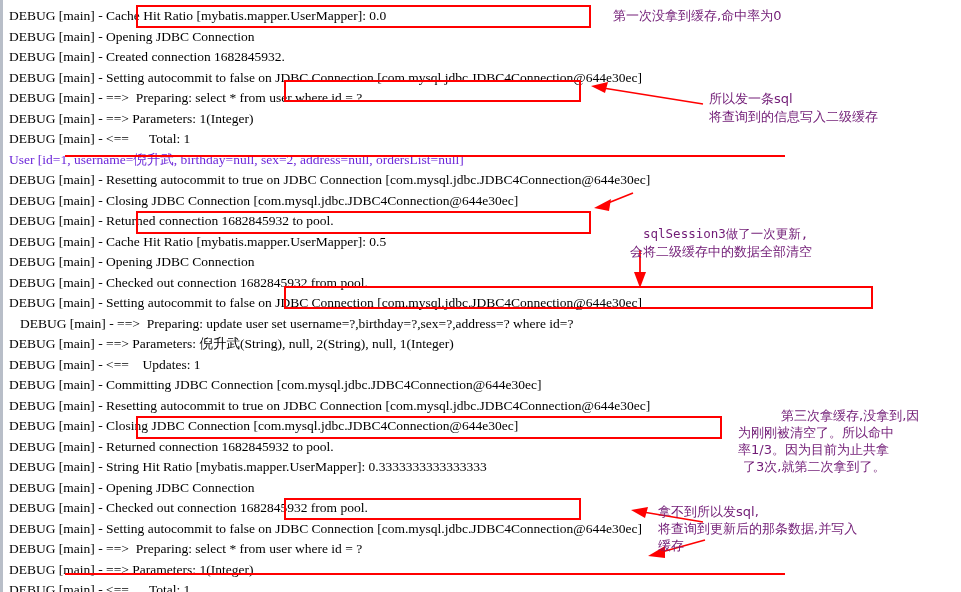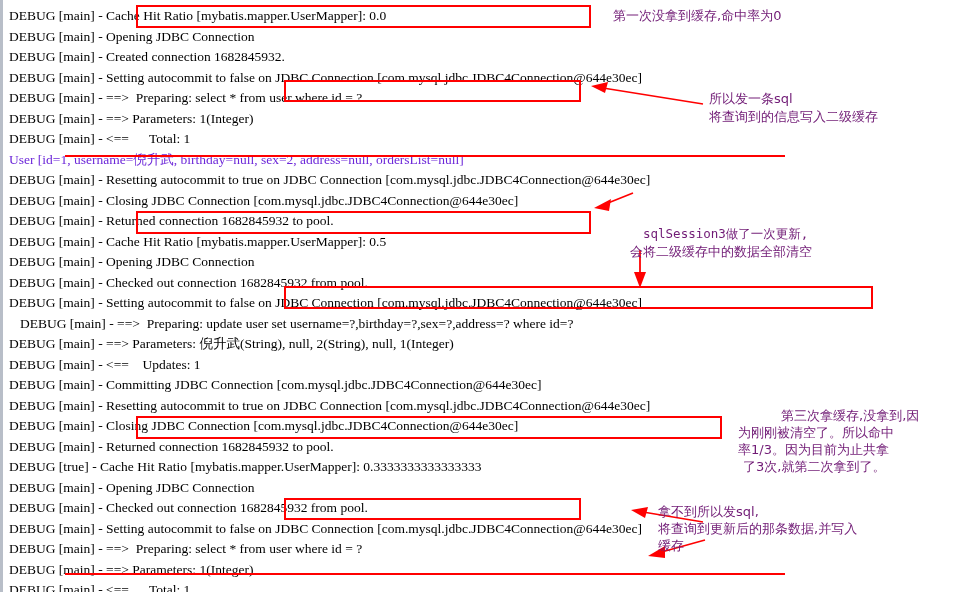--- a/index.html
+++ b/index.html
@@ -82,21 +82,21 @@
       <div class="line" style="top: 252px;">DEBUG [main] - Opening JDBC Connection</div>
       <div class="line" style="top: 272.5px;">DEBUG [main] - Checked out connection 1682845932 from pool.</div>
       <div class="line" style="top: 293px;">DEBUG [main] - Setting autocommit to false on JDBC Connection [com.mysql.jdbc.JDBC4Connection@644e30ec]</div>
       <div class="line" style="top: 313.5px; padding-left: 11px;">DEBUG [main] - ==&gt;  Preparing: update user set username=?,birthday=?,sex=?,address=? where id=?</div>
       <div class="line" style="top: 334px;">DEBUG [main] - ==&gt; Parameters: 倪升武(String), null, 2(String), null, 1(Integer)</div>
       <div class="line" style="top: 354.5px;">DEBUG [main] - &lt;==    Updates: 1</div>
       <div class="line" style="top: 375px;">DEBUG [main] - Committing JDBC Connection [com.mysql.jdbc.JDBC4Connection@644e30ec]</div>
       <div class="line" style="top: 395.5px;">DEBUG [main] - Resetting autocommit to true on JDBC Connection [com.mysql.jdbc.JDBC4Connection@644e30ec]</div>
       <div class="line" style="top: 416px;">DEBUG [main] - Closing JDBC Connection [com.mysql.jdbc.JDBC4Connection@644e30ec]</div>
       <div class="line" style="top: 436.5px;">DEBUG [main] - Returned connection 1682845932 to pool.</div>
-      <div class="line" style="top: 457px;">DEBUG [true] - Cache Hit Ratio [mybatis.mapper.UserMapper]: 0.3333333333333333</div>
+      <div class="line" style="top: 457px;">DEBUG [main] - String Hit Ratio [mybatis.mapper.UserMapper]: 0.3333333333333333</div>
       <div class="line" style="top: 477.5px;">DEBUG [main] - Opening JDBC Connection</div>
       <div class="line" style="top: 498px;">DEBUG [main] - Checked out connection 1682845932 from pool.</div>
       <div class="line" style="top: 518.5px;">DEBUG [main] - Setting autocommit to false on JDBC Connection [com.mysql.jdbc.JDBC4Connection@644e30ec]</div>
       <div class="line" style="top: 539px;">DEBUG [main] - ==&gt;  Preparing: select * from user where id = ? </div>
       <div class="line" style="top: 559.5px;">DEBUG [main] - ==&gt; Parameters: 1(Integer)</div>
       <div class="line" style="top: 580px;">DEBUG [main] - &lt;==      Total: 1</div>
     </div>
 
   <div class="overlay">
 

